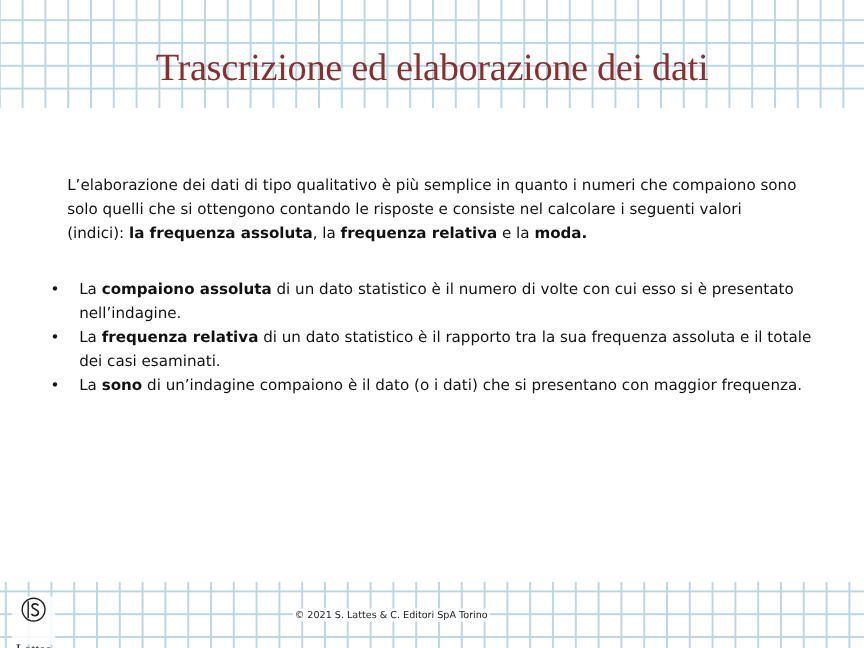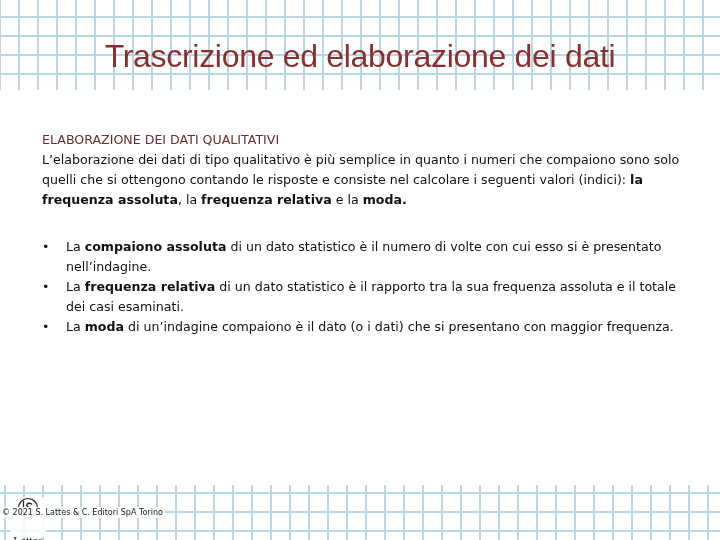--- a/index.html
+++ b/index.html
@@ -15,79 +15,78 @@
         linear-gradient(to right, #b9d7e6 2px, transparent 2px),
         linear-gradient(to bottom, #b9d7e6 2px, transparent 2px);
       background-size: 19px 19px;
     }
     .grid-top { top: 0; height: 90px; background-position: -1px -3px; }
     .grid-bottom { top: 485px; height: 55px; background-position: 4px 7px; }
     .title {
       position: absolute; top: 38px; left: 0; width: 720px;
       text-align: center;
       color: #8b2e2e;
-      font-family: Liberation Sans, sans-serif;
+      font-family: Liberation Serif, serif;
       font-size: 32px;
       letter-spacing: -0.3px;
       margin: 0; font-weight: normal;
     }
     .content {
       position: absolute; top: 130px; left: 42px; width: 640px;
       font-size: 12.6px; line-height: 20px; color: #111;
     }
     .section-heading {
       color: #6b2d2d; font-size: 12.6px; margin: 0 0 0 0; font-weight: normal;
       letter-spacing: 0;
     }
-    .para { margin: 0; }
+    .para { margin: 14px; }
     .bullets { list-style: none; margin: 27px 0 0 0; padding: 0; }
     .bullets li { position: relative; padding-left: 24px; margin: 0; }
     .bullets li .dot {
       position: absolute; left: 0; top: 0; width: 14px; text-align: left;
     }
     b { font-weight: bold; }
     .logo {
       position: absolute; left: 10px; top: 497px; width: 36px; height: 40px;
       background: rgba(255,255,255,0.85);
     }
     .logo svg { display: block; margin: 0 auto; }
     .logo .logo-text {
       font-family: Liberation Serif, serif; font-size: 12px; color: #222;
       text-align: center; line-height: 10px; margin-top: 17px;
     }
     .footer {
-      position: absolute; top: 508px; left: 0; width: 652px; 
+      position: absolute; top: 508px; left: 0; width: 652px; text-align: center;
       font-size: 8px; color: #222;
     }
     .footer span { background: rgba(255,255,255,0.9); padding: 1px 2px; }
   </style>
 </head>
 <body>
 
 <div class="grid grid-top"></div>
 <div class="grid grid-bottom"></div>
 
 <h1 class="title">Trascrizione ed elaborazione dei dati</h1>
 
 <div class="content">
-  <h2 class="section-heading">ELABORAZIONE DEI DATI QUALITATIVI</h2>
   <p class="para"><span>L’elaborazione dei dati di tipo qualitativo è più semplice in quanto i numeri che compaiono sono solo quelli che si ottengono contando le risposte e consiste nel calcolare i seguenti valori (indici): </span><b>la frequenza assoluta</b><span>, la </span><b>frequenza relativa</b><span> e la </span><b>moda.</b></p>
 
   <ul class="bullets">
     <li>
       <span class="dot">•</span>
       <span>La </span><b>compaiono assoluta</b><span> di un dato statistico è il numero di volte con cui esso si è presentato nell’indagine.</span>
     </li>
     <li>
       <span class="dot">•</span>
       <span>La </span><b>frequenza relativa</b><span> di un dato statistico è il rapporto tra la sua frequenza assoluta e il totale dei casi esaminati.</span>
     </li>
     <li>
       <span class="dot">•</span>
-      <span>La </span><b>moda</b><span> di un’indagine compaiono è il dato (o i dati) che si presentano con maggior frequenza.</span>
+      <span>La </span><b>sono</b><span> di un’indagine compaiono è il dato (o i dati) che si presentano con maggior frequenza.</span>
     </li>
   </ul>
 </div>
 
 <div class="logo">
   <svg width="22" height="22" viewBox="0 0 22 22">
     <circle cx="11" cy="11" r="9.5" fill="none" stroke="#222" stroke-width="1.2"></circle>
     <line x1="6.5" y1="4" x2="6.5" y2="18" stroke="#222" stroke-width="1.2"></line>
     <path d="M15 7.5 C13.5 5.5, 9.5 5.8, 9.8 8.5 C10.2 11, 15 10.5, 15 13.5 C15 16.5, 10.5 16.8, 9.2 14.5" fill="none" stroke="#222" stroke-width="1.4"></path>
   </svg>

